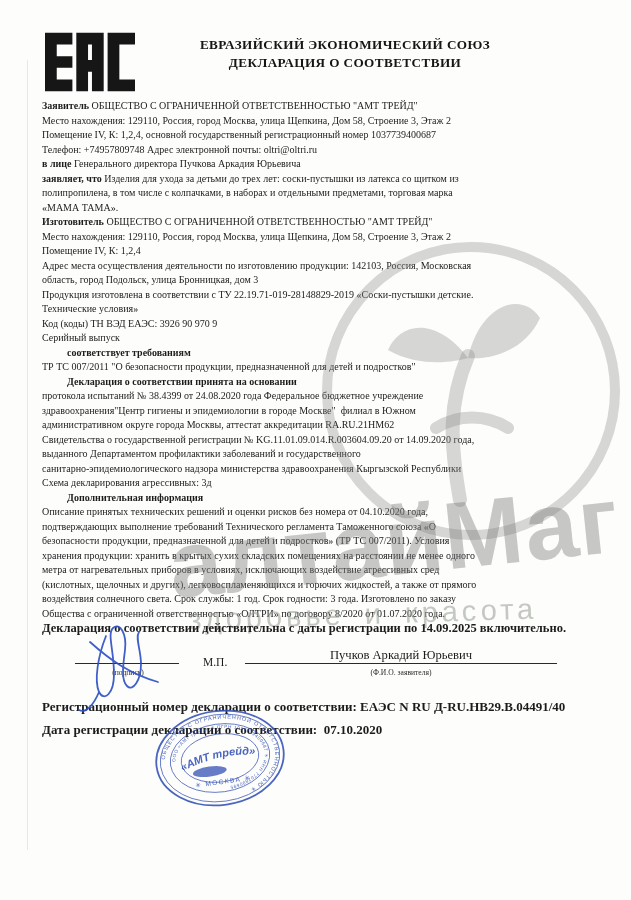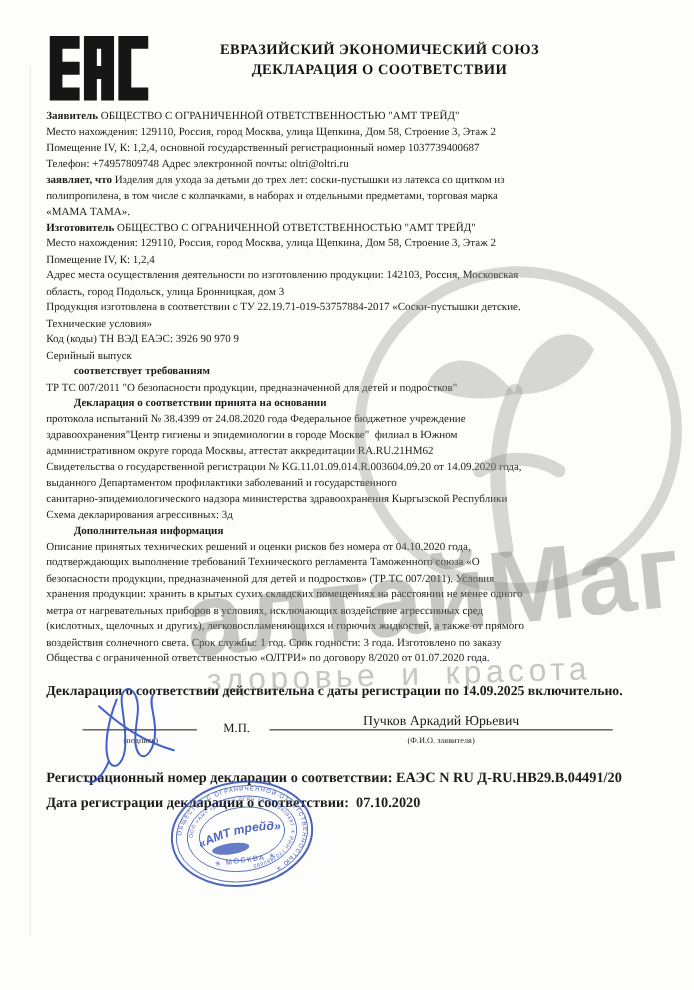--- a/index.html
+++ b/index.html
@@ -63,29 +63,30 @@
   <div class="hdr">
     <div>ЕВРАЗИЙСКИЙ ЭКОНОМИЧЕСКИЙ СОЮЗ</div>
     <div>ДЕКЛАРАЦИЯ О СООТВЕТСТВИИ</div>
   </div>
 
   <div class="doc-lines">
       <div class="doc-line"><b>Заявитель</b> ОБЩЕСТВО С ОГРАНИЧЕННОЙ ОТВЕТСТВЕННОСТЬЮ "АМТ ТРЕЙД"</div>
       <div class="doc-line">Место нахождения: 129110, Россия, город Москва, улица Щепкина, Дом 58, Строение 3, Этаж 2</div>
       <div class="doc-line">Помещение IV, К: 1,2,4, основной государственный регистрационный номер 1037739400687</div>
       <div class="doc-line">Телефон: +74957809748 Адрес электронной почты: oltri@oltri.ru</div>
+      <div class="doc-line"><b>в лице</b> Генерального директора Пучкова Аркадия Юрьевича</div>
       <div class="doc-line"><b>заявляет, что</b> Изделия для ухода за детьми до трех лет: соски-пустышки из латекса со щитком из</div>
       <div class="doc-line">полипропилена, в том числе с колпачками, в наборах и отдельными предметами, торговая марка</div>
       <div class="doc-line">«МАМА ТАМА».</div>
       <div class="doc-line"><b>Изготовитель</b> ОБЩЕСТВО С ОГРАНИЧЕННОЙ ОТВЕТСТВЕННОСТЬЮ "АМТ ТРЕЙД"</div>
       <div class="doc-line">Место нахождения: 129110, Россия, город Москва, улица Щепкина, Дом 58, Строение 3, Этаж 2</div>
       <div class="doc-line">Помещение IV, К: 1,2,4</div>
       <div class="doc-line">Адрес места осуществления деятельности по изготовлению продукции: 142103, Россия, Московская</div>
       <div class="doc-line">область, город Подольск, улица Бронницкая, дом 3</div>
-      <div class="doc-line">Продукция изготовлена в соответствии с ТУ 22.19.71-019-53757884-2017 «Соски-пустышки детские.</div>
+      <div class="doc-line">Продукция изготовлена в соответствии с ТУ 22.19.71-019-28148829-2019 «Соски-пустышки детские.</div>
       <div class="doc-line">Технические условия»</div>
       <div class="doc-line">Код (коды) ТН ВЭД ЕАЭС: 3926 90 970 9</div>
       <div class="doc-line">Серийный выпуск</div>
       <div class="doc-line b">соответствует требованиям</div>
       <div class="doc-line">ТР ТС 007/2011 "О безопасности продукции, предназначенной для детей и подростков"</div>
       <div class="doc-line b">Декларация о соответствии принята на основании</div>
       <div class="doc-line">протокола испытаний № 38.4399 от 24.08.2020 года Федеральное бюджетное учреждение</div>
       <div class="doc-line">здравоохранения"Центр гигиены и эпидемиологии в городе Москве"  филиал в Южном</div>
       <div class="doc-line">административном округе города Москвы, аттестат аккредитации RA.RU.21НМ62</div>
       <div class="doc-line">Свидетельства о государственной регистрации № KG.11.01.09.014.R.003604.09.20 от 14.09.2020 года,</div>
@@ -118,21 +119,21 @@
 
   <div class="abs validity">Декларация о соответствии действительна с даты регистрации по 14.09.2025 включительно.</div>
 
   <div class="sigline sig-left"></div>
   <div class="abs lbl-small podpis">(подпись)</div>
   <div class="abs mp">М.П.</div>
   <div class="abs fio-name">Пучков Аркадий Юрьевич</div>
   <div class="sigline sig-right"></div>
   <div class="abs lbl-small fio-lbl">(Ф.И.О. заявителя)</div>
 
-  <div class="abs reg-num">Регистрационный номер декларации о соответствии: ЕАЭС N RU Д-RU.НВ29.В.04491/20</div>
+  <div class="abs reg-num">Регистрационный номер декларации о соответствии: ЕАЭС N RU Д-RU.НВ29.В.04491/40</div>
   <div class="abs reg-date">Дата регистрации декларации о соответствии:  07.10.2020</div>
 
   <svg class="signature-svg" width="150" height="100" viewBox="0 0 150 100">
     <g fill="none" stroke="#2d4fc4" stroke-width="1.8" stroke-linecap="round" opacity="0.9">
       <path d="M34,16 C 26,36 22,60 27,72 C 32,82 42,74 42,54 C 42,30 35,14 41,8 C 48,2 55,14 53,30 C 51,46 49,60 55,66 C 61,72 69,60 69,44 C 69,30 63,18 67,12"></path>
       <path d="M27,72 C 22,84 14,94 7,90"></path>
       <path d="M18,22 C 38,40 58,54 86,62"></path>
     </g>
   </svg>
 

